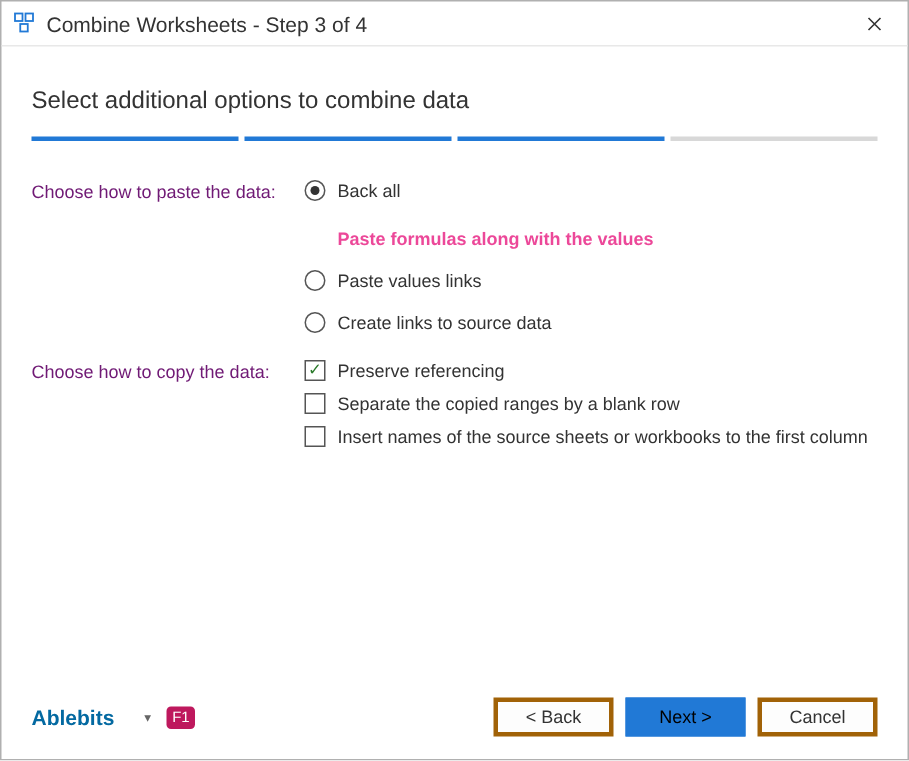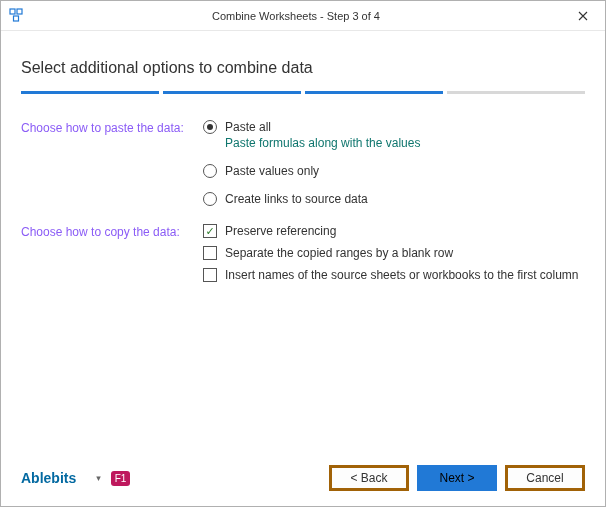--- a/index.html
+++ b/index.html
@@ -28,23 +28,22 @@
   .titlebar-icon {
     width: 16px;
     height: 16px;
     display: flex;
     align-items: center;
     justify-content: center;
     margin-right: 6px;
   }
   .titlebar-title {
     flex: 1;
-    font-size: 11px;
-    color: #333;
-    text-align: center;
+    font-size: 14px;
+    color: #333;
   }
   .titlebar-close {
     width: 44px;
     height: 30px;
     display: flex;
     align-items: center;
     justify-content: center;
     font-size: 15px;
     color: #333;
   }
@@ -74,21 +73,21 @@
   .step-seg:last-child { margin-right: 0; }
   .step-seg.active { background: #2179d6; }
 
   .section {
     display: flex;
     margin-bottom: 18px;
   }
   .section-label {
     width: 182px;
     padding-top: 1px;
-    color: #8b5cf6;
+    color: #701a75;
     font-size: 12px;
   }
   .section-body {
     flex: 1;
   }
   .radio-opt {
     margin-bottom: 14px;
   }
   .radio-opt:last-child { margin-bottom: 0; }
   .radio-line {
@@ -109,23 +108,24 @@
   .radio.checked::after {
     content: "";
     width: 6px;
     height: 6px;
     border-radius: 50%;
     background: #333;
   }
   .radio-label { font-size: 12px; color: #333; }
   .radio-desc {
     margin-left: 22px;
-    margin-top: 2px;
-    font-size: 12px;
-    color: #0f766e;
+    margin-top: 18px;
+    font-size: 12px;
+    color: #ec4899;
+    font-weight: bold;
   }
 
   .check-opt {
     display: flex;
     align-items: center;
     margin-bottom: 8px;
   }
   .checkbox {
     width: 14px;
     height: 14px;
@@ -217,29 +217,29 @@
       <div class="step-seg"></div>
     </div>
 
     <div class="section">
       <div class="section-label">Choose how to paste the data:</div>
       <div class="section-body">
 
         <div class="radio-opt">
           <div class="radio-line">
             <span class="radio checked"></span>
-            <span class="radio-label">Paste all</span>
+            <span class="radio-label">Back all</span>
           </div>
           <div class="radio-desc">Paste formulas along with the values</div>
         </div>
 
         <div class="radio-opt">
           <div class="radio-line">
             <span class="radio"></span>
-            <span class="radio-label">Paste values only</span>
+            <span class="radio-label">Paste values links</span>
           </div>
         </div>
 
         <div class="radio-opt">
           <div class="radio-line">
             <span class="radio"></span>
             <span class="radio-label">Create links to source data</span>
           </div>
         </div>
 

